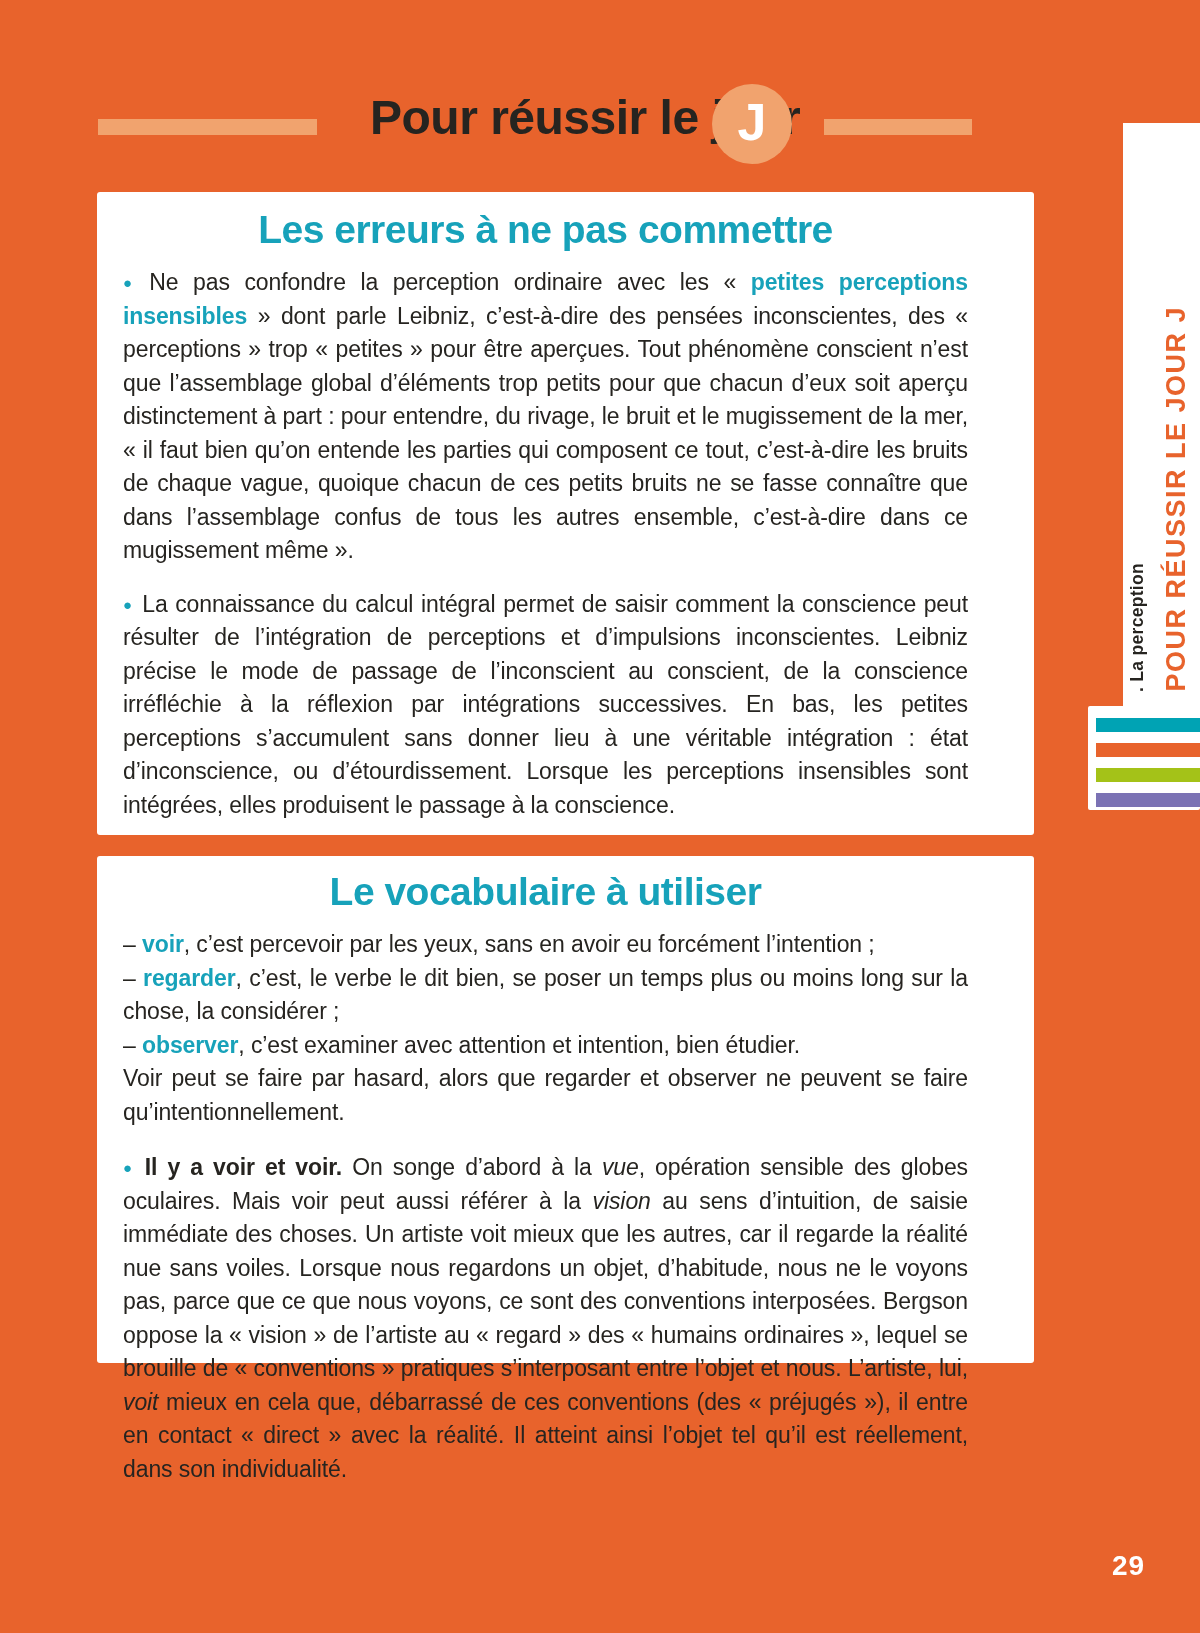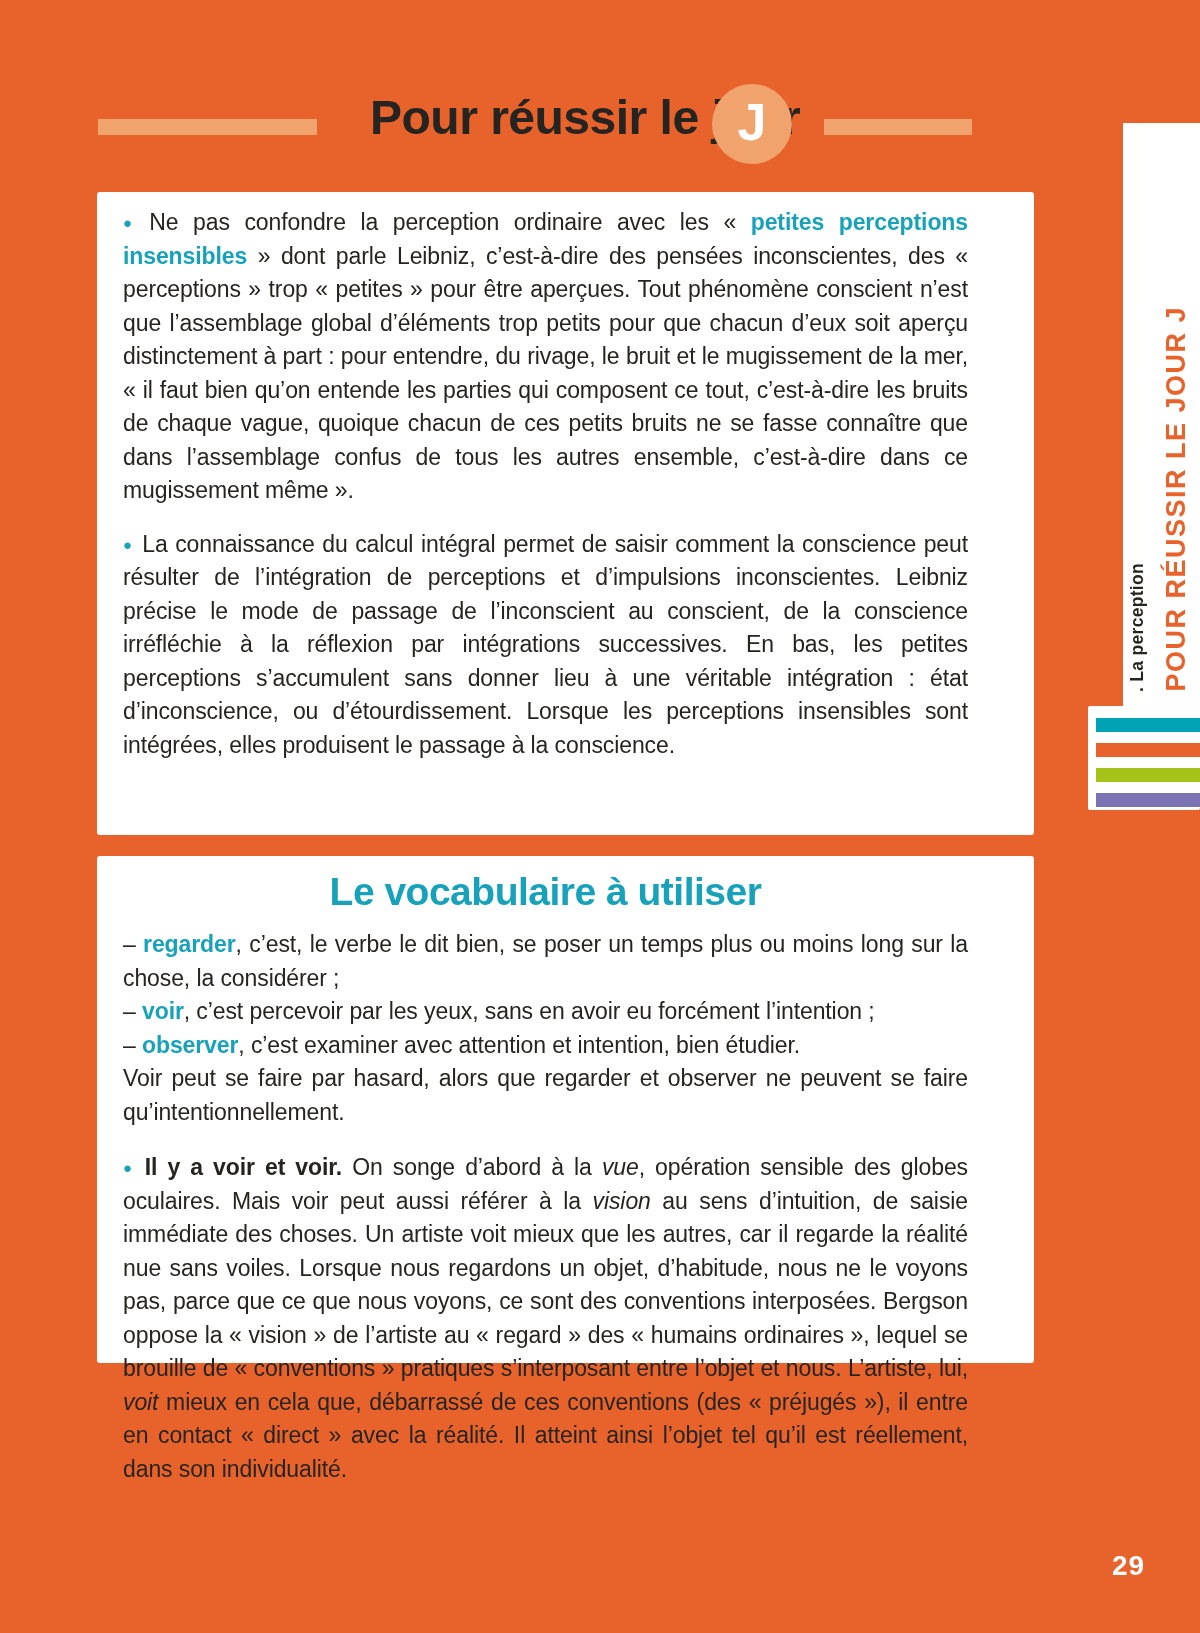--- a/index.html
+++ b/index.html
@@ -87,28 +87,29 @@
 <div class="page">
 
   <div class="hdr-bar left"></div>
   <div class="hdr-title">Pour réussir le jour</div>
   <div class="hdr-badge">
     <span>J</span>
   </div>
   <div class="hdr-bar right"></div>
 
   <div class="box box1">
+    <h2 class="box-title">Les erreurs à ne pas commettre</h2>
     <p class="gap-after"><span class="seg-bullet">●</span><span>Ne pas confondre la perception ordinaire avec les « </span><span class="seg-teal">petites perceptions insensibles</span><span> » dont parle Leibniz, c’est-à-dire des pensées inconscientes, des « perceptions » trop « petites » pour être aperçues. Tout phénomène conscient n’est que l’assemblage global d’éléments trop petits pour que chacun d’eux soit aperçu distinctement à part : pour entendre, du rivage, le bruit et le mugissement de la mer, « il faut bien qu’on entende les parties qui composent ce tout, c’est-à-dire les bruits de chaque vague, quoique chacun de ces petits bruits ne se fasse connaître que dans l’assemblage confus de tous les autres ensemble, c’est-à-dire dans ce mugissement même ».</span></p>
     <p><span class="seg-bullet">●</span><span>La connaissance du calcul intégral permet de saisir comment la conscience peut résulter de l’intégration de perceptions et d’impulsions inconscientes. Leibniz précise le mode de passage de l’inconscient au conscient, de la conscience irréfléchie à la réflexion par intégrations successives. En bas, les petites perceptions s’accumulent sans donner lieu à une véritable intégration : état d’inconscience, ou d’étourdissement. Lorsque les perceptions insensibles sont intégrées, elles produisent le passage à la conscience.</span></p>
   </div>
 
   <div class="box box2">
     <h2 class="box-title">Le vocabulaire à utiliser</h2>
+    <p><span>– </span><span class="seg-teal">voir</span><span>, c’est percevoir par les yeux, sans en avoir eu forcément l’intention ;</span></p>
     <p><span>– </span><span class="seg-teal">regarder</span><span>, c’est, le verbe le dit bien, se poser un temps plus ou moins long sur la chose, la considérer ;</span></p>
-    <p><span>– </span><span class="seg-teal">voir</span><span>, c’est percevoir par les yeux, sans en avoir eu forcément l’intention ;</span></p>
     <p><span>– </span><span class="seg-teal">observer</span><span>, c’est examiner avec attention et intention, bien étudier.</span></p>
     <p><span>Voir peut se faire par hasard, alors que regarder et observer ne peuvent se faire qu’intentionnellement.</span></p>
     <p class="gap-before"><span class="seg-bullet">●</span><span class="seg-b">Il y a voir et voir. </span><span>On songe d’abord à la </span><span class="seg-i">vue</span><span>, opération sensible des globes oculaires. Mais voir peut aussi référer à la </span><span class="seg-i">vision</span><span> au sens d’intuition, de saisie immédiate des choses. Un artiste voit mieux que les autres, car il regarde la réalité nue sans voiles. Lorsque nous regardons un objet, d’habitude, nous ne le voyons pas, parce que ce que nous voyons, ce sont des conventions interposées. Bergson oppose la « vision » de l’artiste au « regard » des « humains ordinaires », lequel se brouille de « conventions » pratiques s’interposant entre l’objet et nous. L’artiste, lui, </span><span class="seg-i">voit</span><span> mieux en cela que, débarrassé de ces conventions (des « préjugés »), il entre en contact « direct » avec la réalité. Il atteint ainsi l’objet tel qu’il est réellement, dans son individualité.</span></p>
   </div>
 
   <div class="side-strip">
     <div class="vert side-title">POUR RÉUSSIR LE JOUR J</div>
     <div class="vert side-chapter">. La perception</div>
   </div>
   <div class="bars-box">

